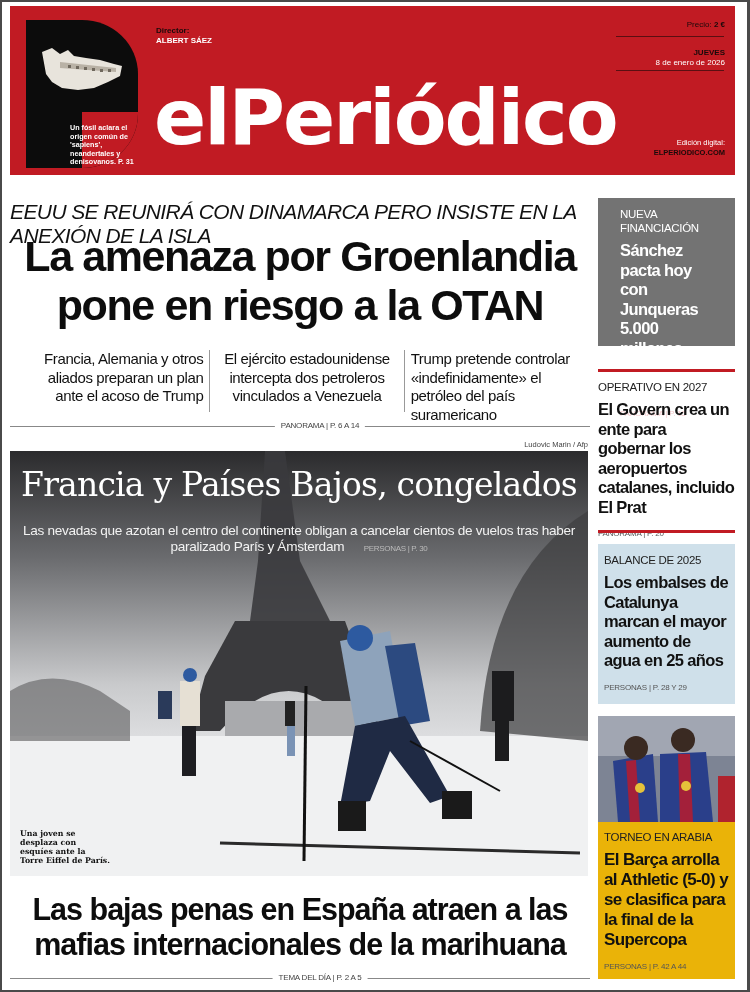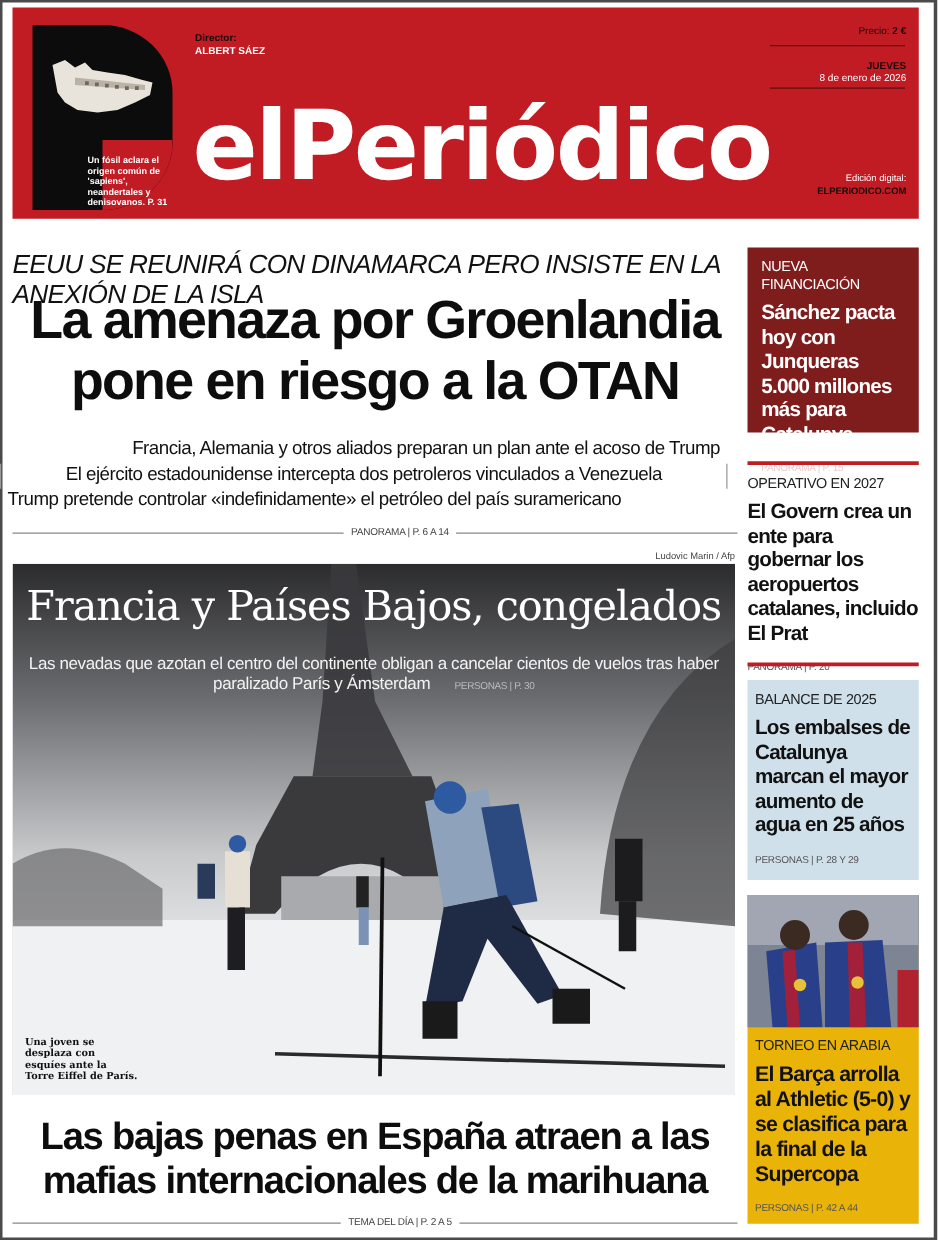--- a/index.html
+++ b/index.html
@@ -24,21 +24,21 @@
   .meta.date { top: 42px; font-size: 8px; line-height: 10px; }
   .meta.date .day { font-weight: bold; color:#1a0a0a; }
   .meta.date .full { color: #fff; }
   .meta.digital { top: 132px; font-size: 7.5px; line-height: 9.5px; }
   .meta.digital .lbl { color: #fff; }
   .meta.digital .url { font-weight: bold; color: #1a0a0a; }
 
   
   .kicker { position: absolute; left: 10px; width: 580px; top: 200px; text-align: left; font-size: 21px; letter-spacing: -0.6px; color: #111; font-style: italic; }
   .headline { position: absolute; left: 6px; width: 588px; top: 232px; text-align: center; font-size: 43px; font-weight: 700; line-height: 49px; letter-spacing: -1.4px; color: #0d0d0d; }
-  .subs { position: absolute; left: 0; top: 350px; width: 582px; height: 62px; display: flex; flex-direction: column; }
+  .subs { position: absolute; left: 16px; top: 350px; width: 582px; height: 62px; display: flex; }
   .sub { flex: 1; font-size: 15px; line-height: 18.5px; letter-spacing: -0.4px; color: #111; padding: 0 6px; }
   .sub.s1 { text-align: right; }
   .sub.s2 { text-align: center; border-left: 1px solid #999; border-right: 1px solid #999; }
   .sub.s3 { text-align: left; }
   .section-line { position: absolute; left: 10px; width: 580px; height: 10px; }
   .section-line::before { content: ""; position: absolute; left: 0; right: 0; top: 5px; height: 1px; background: #888; }
   .section-line span { position: absolute; left: 50%; transform: translateX(-50%); top: 0; background: #fff; padding: 0 6px; font-size: 8px; color: #444; white-space: nowrap; letter-spacing: -0.2px; margin-left: 20px; }
   .credit { position: absolute; right: 162px; top: 440px; font-size: 7.5px; color: #444; }
 
   
@@ -46,21 +46,21 @@
   .photo svg { position: absolute; left: 0; top: 0; }
   .photo-title { position: absolute; left: 0; width: 578px; top: 14px; text-align: center; font-family: "DejaVu Serif", "Liberation Serif", serif; font-size: 33px; color: #fff; letter-spacing: -0.8px; }
   .photo-deck { position: absolute; left: 0; width: 578px; top: 72px; text-align: center; font-size: 13.6px; line-height: 16px; color: #f2f2f2; letter-spacing: -0.3px; }
   .photo-deck .ref { font-size: 8px; color: #bbb; padding-left: 16px; }
   .photo-caption { position: absolute; left: 10px; top: 378px; font-family: "DejaVu Serif", "Liberation Serif", serif; font-weight: bold; font-size: 7.8px; line-height: 9px; color: #111; }
 
   .headline2 { position: absolute; left: 6px; width: 588px; top: 892px; text-align: center; font-size: 30.5px; font-weight: 700; line-height: 35px; letter-spacing: -1px; color: #0d0d0d; }
 
   
   .side { position: absolute; left: 598px; width: 137px; }
-  .box-red { top: 198px; height: 148px; background: #7f1d1d; padding: 9px 11px; color: #fff; }
+  .box-red { top: 198px; height: 148px; background: #737373; padding: 9px 22px; color: #fff; }
   .tag { font-size: 11.5px; letter-spacing: -0.3px; line-height: 14px; }
   .side h3 { font-size: 16.5px; font-weight: 700; line-height: 19.5px; letter-spacing: -0.6px; margin-top: 6px; }
   .side .ref { font-size: 8px; margin-top: 12px; letter-spacing: -0.2px; }
   .box-red .tag, .box-red h3 { color: #fff; }
   .box-red .ref { color: #f3c9cb; }
   .redline { position: absolute; left: 598px; width: 137px; height: 3px; background: #c11b23; }
   .box-white { top: 378px; height: 150px; padding: 2px 0; }
   .box-white .tag { color: #222; }
   .box-white h3 { color: #111; }
   .box-white .ref { color: #555; }

